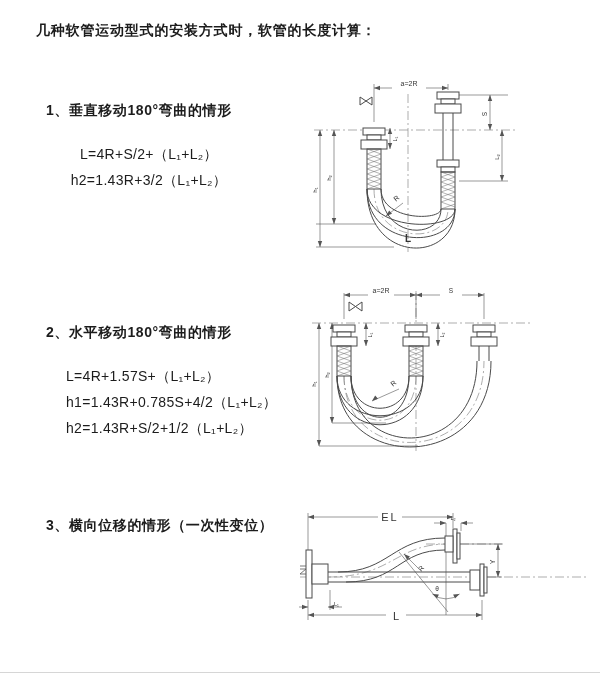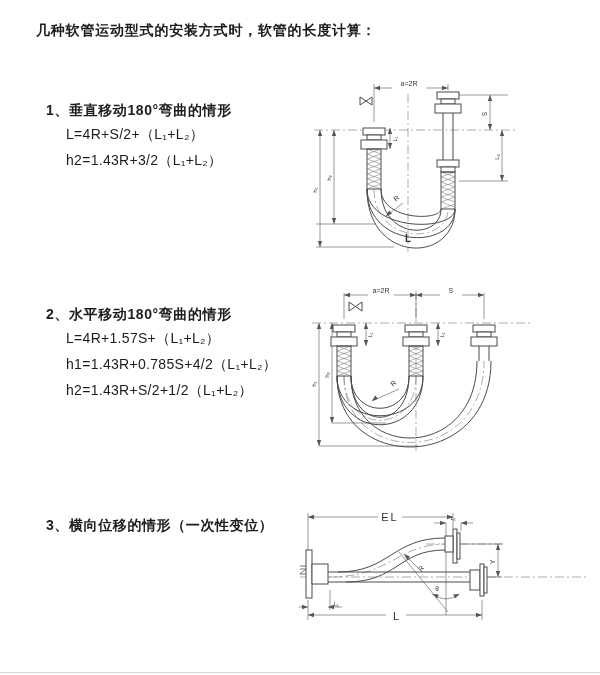--- a/index.html
+++ b/index.html
@@ -6,25 +6,25 @@
   body {
     width:600px; height:675px; background:#ffffff; position:relative;
     font-family:"Liberation Sans","DejaVu Sans",sans-serif; color:#1c1c1c;
     overflow:hidden;
   }
   .title {
     position:absolute; left:36px; top:22px;
     font-size:14px; font-weight:700; letter-spacing:.8px;text-align:center;
   }
   .section { position:absolute; left:46px; }
-  .sec1 { top:102px; }
-  .sec2 { top:306px; }
+  .sec1 { top:102px;text-align:center; }
+  .sec2 { top:324px; }
   .sec3 { top:517px; }
   .heading { font-size:14px; font-weight:700; letter-spacing:.6px; }
-  .formulas { margin:1px 0 0 20px; font-size:14px; line-height:26px; letter-spacing:.3px; }
+  .formulas { margin:21px 0 0 20px; font-size:14px; line-height:26px; letter-spacing:.3px; }
   svg { position:absolute; }
   .d1 { left:306px; top:72px; }
   .d2 { left:306px; top:283px; }
   .d3 { left:298px; top:498px; }
   .page-edge {
     position:absolute; left:0; right:0; bottom:2px; height:1px; background:#d6d6d6;
   }
   svg text {
     font-family:"Liberation Sans","DejaVu Sans",sans-serif; fill:#333; stroke:none;
   }

